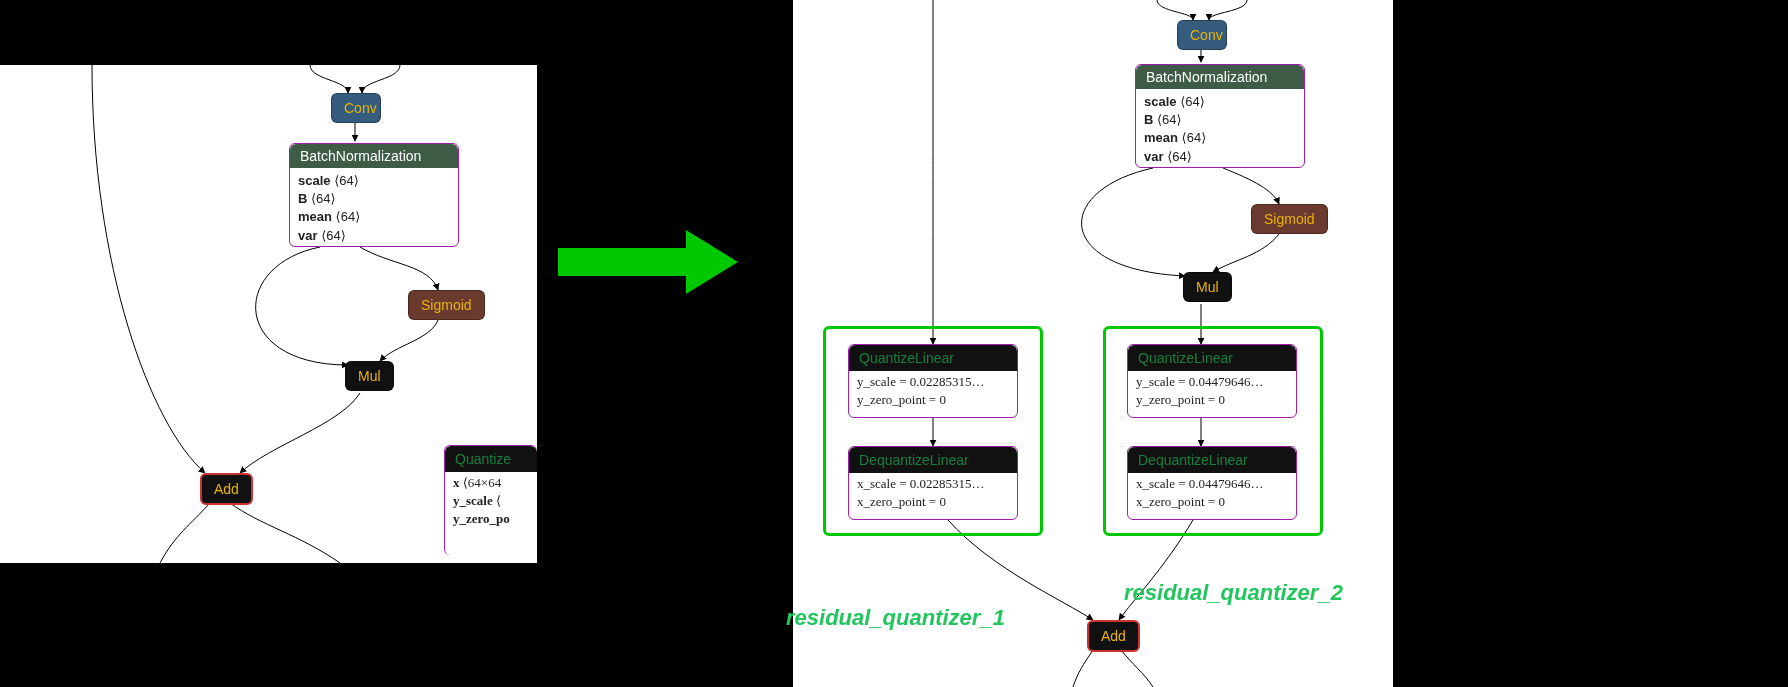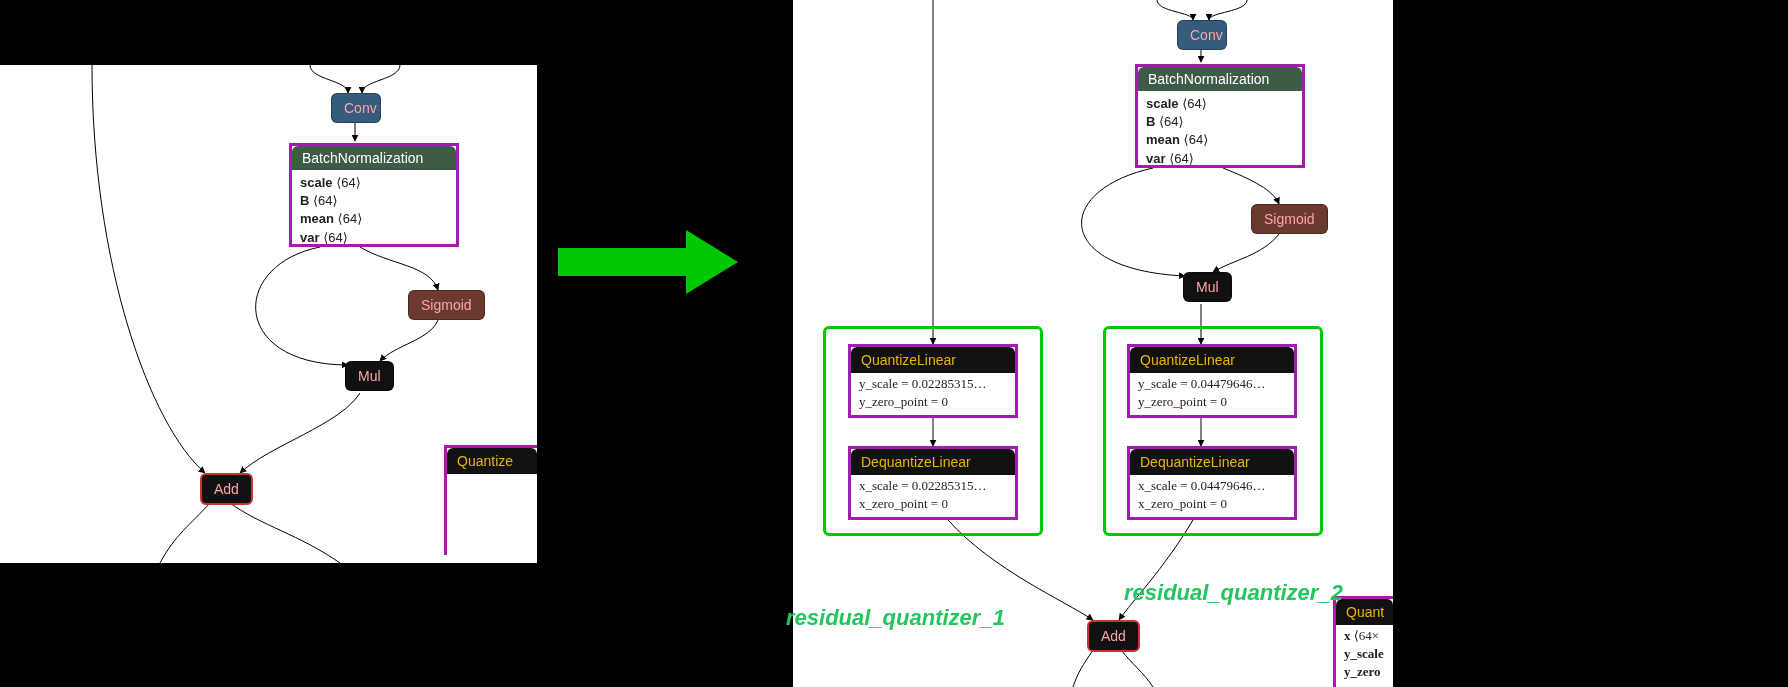--- a/index.html
+++ b/index.html
@@ -24,35 +24,35 @@
     left: 793px; top: 0; width: 600px; height: 687px;
   }
   .node {
     position: absolute;
     border-radius: 6px;
     text-align: center;
     font-weight: 400;
     cursor: pointer;
   }
   .op {
-    color: #fca5a5;
+    color: #eab308;
     padding: 6px 12px;
     border: 1px solid rgba(0,0,0,.3);
   }
   .op-conv { background:#355c7d; }
   .op-bn-header { background:#3e5c45; color:#fff; padding:4px 10px; border-radius:6px 6px 0 0; position:absolute; top:0; left:0; right:0; }
   .op-sigmoid { background:#6b3a2e;text-align:center; }
   .op-mul { background:#111; }
   .op-add { background:#111; border:2px solid #c33; }
-  .op-black-header { background:#111; color:#eab308; padding:5px 10px; border-radius:6px 6px 0 0; position:absolute; top:0; left:0; right:0; font-weight:500;}
+  .op-black-header { background:#111; color:#15803d; padding:5px 10px; border-radius:6px 6px 0 0; position:absolute; top:0; left:0; right:0; font-weight:500;}
   .box {
     position: absolute;
     background: #fff;
-    border: 3px solid #a21caf;
-    border-radius: 0;
+    border: 1px solid #a21caf;
+    border-radius: 6px;
     overflow: hidden;
   }
   .box .body {
     position:absolute; top:28px; left:8px; right:8px; bottom:6px;
     font-size:13px; color:#222; line-height:1.4;
   }
   .box .body .row b { font-weight:700; }
   .highlight-box {
     position:absolute;
     border:3px solid #00c800;
@@ -131,20 +131,25 @@
       <div class="row"><b>var</b> <span>⟨64⟩</span></div>
     </div>
   </div>
 
   <div class="node op op-sigmoid" style="left:408px; top:225px;">Sigmoid</div>
   <div class="node op op-mul" style="left:345px; top:296px;">Mul</div>
   <div class="node op op-add" style="left:200px; top:408px;">Add</div>
 
   <div class="box" style="left:444px; top:380px; width:93px; height:110px; border-right:none; border-bottom:none;">
     <div class="op-black-header">Quantize</div>
+    <div class="body smalltext">
+      <div class="row"><b>x</b> <span>⟨64×64</span></div>
+      <div class="row"><b>y_scale</b> <span>⟨</span></div>
+      <div class="row"><b>y_zero_po</b></div>
+    </div>
   </div>
 </div>
 
 <div class="panel panel-right">
   <svg class="edges" width="600" height="687">
     <defs>
       <marker id="ah2" viewBox="0 0 10 10" refX="9" refY="5" markerWidth="7" markerHeight="7" orient="auto">
         <path d="M0,0 L10,5 L0,10 z" fill="#000"></path>
       </marker>
     </defs>
@@ -221,24 +226,16 @@
   <div class="box" style="left:334px; top:446px; width:170px; height:74px;">
     <div class="op-black-header">DequantizeLinear</div>
     <div class="body smalltext">
       <div>x_scale = 0.04479646…</div>
       <div>x_zero_point = 0</div>
     </div>
   </div>
 
   <div class="node op op-add" style="left:294px; top:620px;">Add</div>
 
-  <div class="box" style="left:540px; top:596px; width:60px; height:91px; border-right:none; border-bottom:none;">
-    <div class="op-black-header">Quant</div>
-    <div class="body smalltext">
-      <div class="row"><b>x</b> <span>⟨64×</span></div>
-      <div class="row"><b>y_scale</b></div>
-      <div class="row"><b>y_zero</b></div>
-    </div>
-  </div>
 </div>
 
 <div class="label-red" style="left:786px; top:605px; width:310px;">residual_quantizer_1</div>
 <div class="label-red" style="left:1124px; top:580px; width:310px;">residual_quantizer_2</div>
 
 </body></html>

